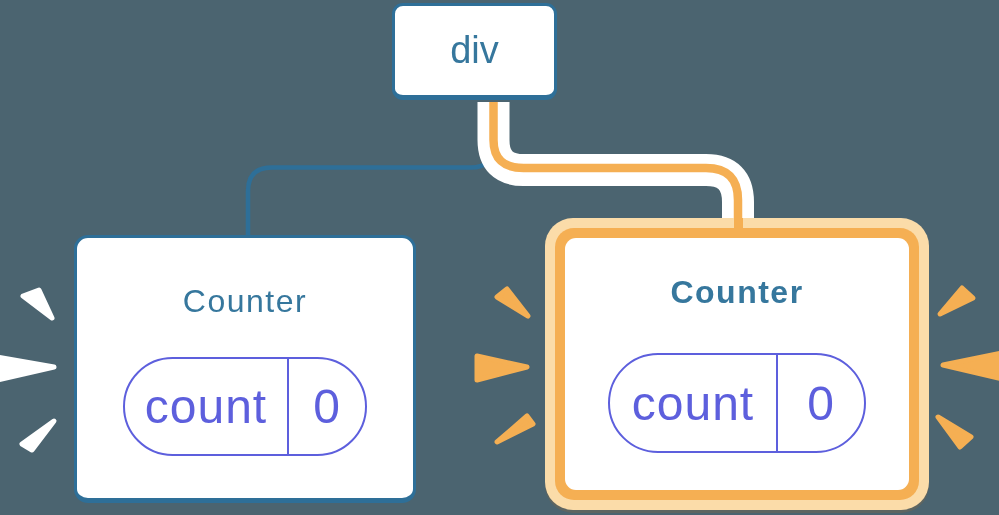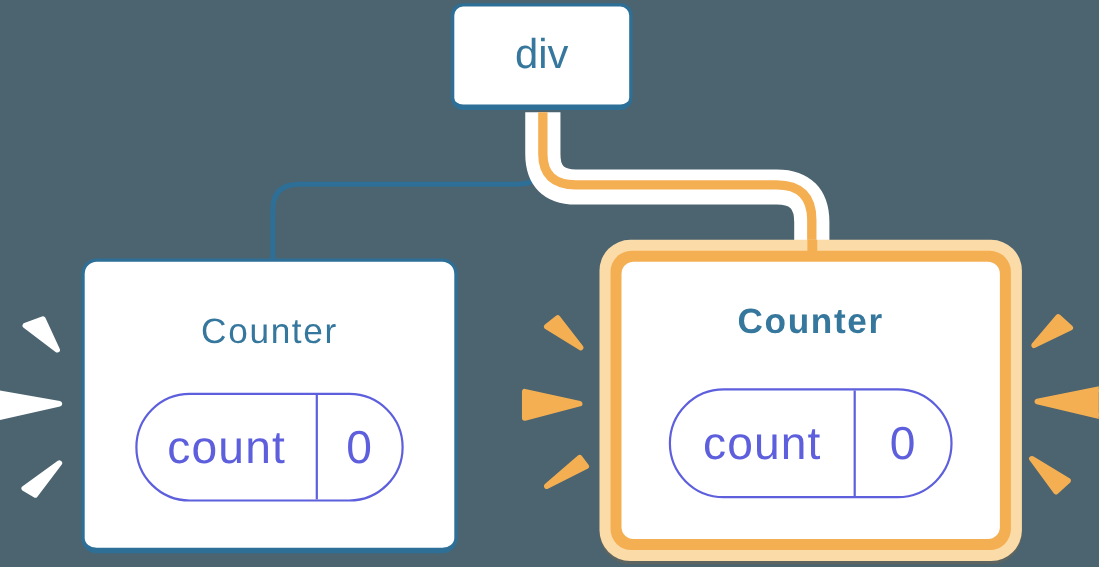--- a/index.html
+++ b/index.html
@@ -11,21 +11,21 @@
     font-family:"Liberation Sans", sans-serif;
   }
   .stage svg.wires{position:absolute;left:0;top:0;}
   .node{
     position:absolute;
     background:var(--card,#fff);
     display:flex;align-items:center;justify-content:center;
     box-sizing:border-box;
   }
   .node-root{
-    left:410px;top:3px;width:165px;height:97px;
+    left:392px;top:3px;width:165px;height:97px;
     border:3.5px solid var(--blue_stroke,#2E6F98);
     border-bottom-width:5px;
     border-radius:11px;
     font-size:38px;font-weight:500;color:var(--blue_text,#36779D);
     z-index:3;
   }
   .card-a{
     position:absolute;left:74px;top:235px;width:342px;height:268px;
     background:var(--card,#fff);
     border:3.5px solid var(--blue_stroke,#2E6F98);
@@ -63,21 +63,21 @@
   }
   .card-a .card-title{top:47px;font-weight:500;}
   .card-b .card-title{top:38px;font-weight:700;}
   .pill{
     position:absolute;left:50%;transform:translateX(-50%);
     display:flex;align-items:stretch;
     border:2.5px solid var(--purple,#5D5FDD);
     border-radius:60px;
     box-sizing:border-box;
     color:var(--purple,#5D5FDD);
-    font-size:42px;letter-spacing:1px;
+    font-size:48px;letter-spacing:1px;
     background:var(--card,#fff);
     justify-content:center;
   }
   .card-a .pill{top:119px;width:244px;height:99px;}
   .card-b .pill{top:115px;width:258px;height:100px;}
   .pill-cell{display:flex;align-items:center;justify-content:center;}
   .pill-key{flex:1 1 auto;}
   .pill-value{border-left:2.5px solid var(--purple,#5D5FDD);}
   .card-a .pill-value{width:76px;}
   .card-b .pill-value{width:86px;}

